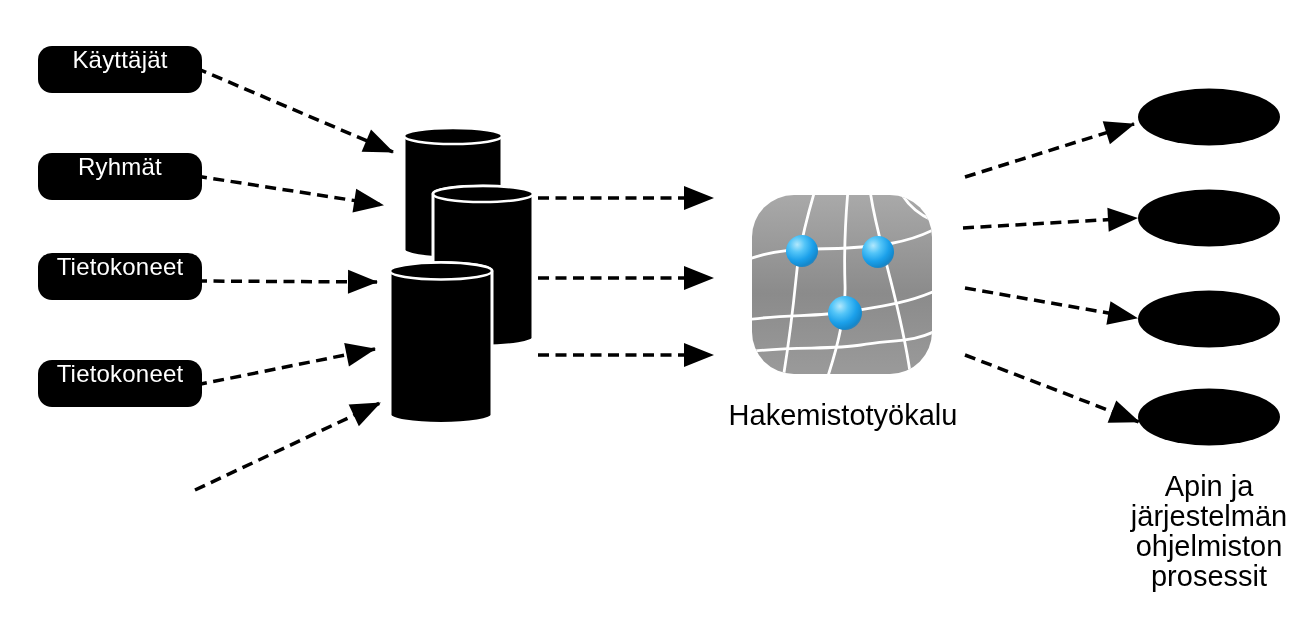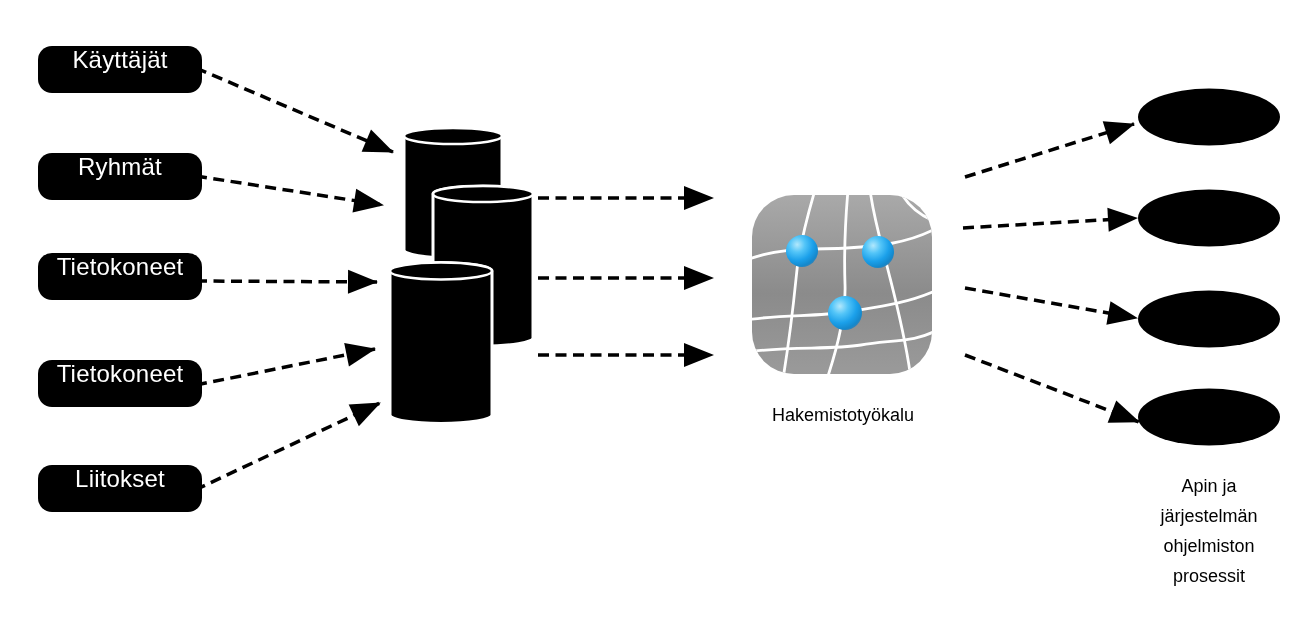--- a/index.html
+++ b/index.html
@@ -8,21 +8,21 @@
     font-family:"Liberation Sans", sans-serif; overflow:hidden;
   }
   .layer { position:absolute; left:0; top:0; }
   .source-box {
     position:absolute; left:38px; width:164px; height:47px;
     background:#000; border-radius:14px; color:#fff;
     display:flex; align-items:flex-start; justify-content:center;
     font-size:24px; letter-spacing:0.2px;
   }
   .caption {
-    position:absolute; color:#000; text-align:center; font-size:18px; line-height:30px;
+    position:absolute; color:#000; text-align:center; font-size:29px; line-height:30px;
   }
   .caption.multi { white-space:pre-line; }
   .du-icon { position:absolute; left:751px; top:194px; }
 </style>
 </head>
 <body>
 
 <div class="canvas">
 
   <svg class="layer" width="1303" height="622" viewBox="0 0 1303 622">
@@ -116,23 +116,20 @@
   </div>
   <div class="source-box" style="top:153px">
     <span>Ryhmät</span>
   </div>
   <div class="source-box" style="top:253px">
     <span>Tietokoneet</span>
   </div>
   <div class="source-box" style="top:360px">
     <span>Tietokoneet</span>
   </div>
-  <div class="source-box" style="top:465px">
-    <span>Liitokset</span>
-  </div>
 
   <div class="caption" style="left:723px; top:400px; width:240px;">Hakemistotyökalu</div>
   <div class="caption multi" style="left:1099px; top:471px; width:220px;">Apin ja
 järjestelmän
 ohjelmiston
 prosessit</div>
 
 </div>
 
 </body></html>

